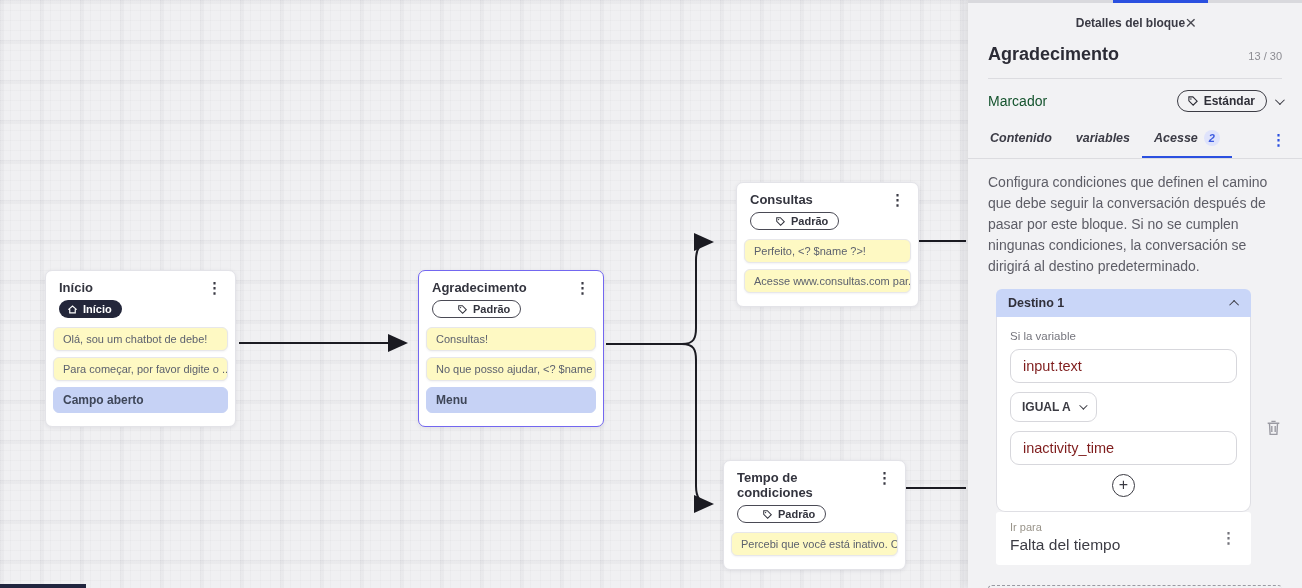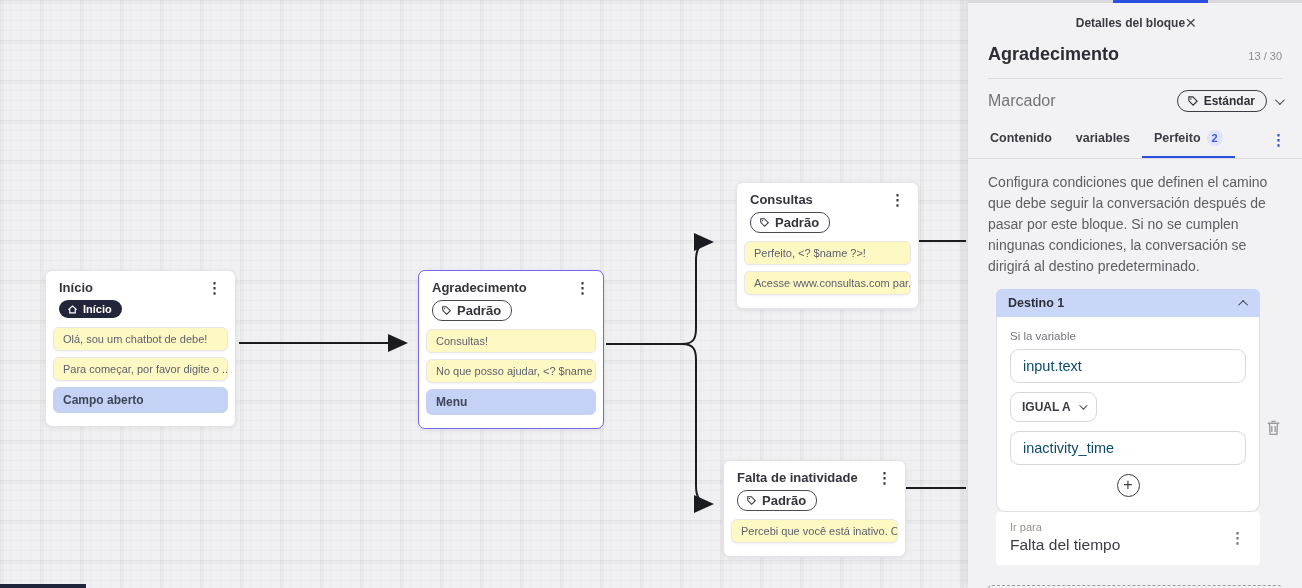--- a/index.html
+++ b/index.html
@@ -22,69 +22,69 @@
   .node.selected { border:1.5px solid #7367f0; }
   .node-header { display:flex; justify-content:space-between; align-items:flex-start;
     padding:9px 10px 5px 13px; }
   .node-title { font-size:13px; font-weight:700; color:#33343e; }
   .dots { font-size:15px; font-weight:700; color:#3b3b45; line-height:1;
     letter-spacing:0; cursor:pointer; padding:0 3px; }
   .badge-row { padding:0 13px 8px; }
   .badge-dark { display:inline-flex; align-items:center; gap:5px; background:#23263a;
     color:#fff; border-radius:10px; padding:3px 10px 3px 8px; font-size:11px; font-weight:700; }
   .badge-outline { display:inline-flex; align-items:center; gap:5px; background:#fff;
-    border:1px solid #4a4a55; color:#33343e; border-radius:10px; padding:2px 10px 2px 8px;
-    font-size:13px; font-weight:700; }
+    border:1px solid #4a4a55; color:#33343e; border-radius:10px; padding:2px 10px 2px 24px;
+    font-size:11px; font-weight:700; }
   .msg-row { margin:0 7px 6px; background:#fef9c3; border:1px solid #e7e7ea; border-radius:6px;
     padding:5px 9px; font-size:11px; color:#5c616e; white-space:nowrap; overflow:hidden;
     box-shadow:0 1px 2px rgba(25,25,50,.05); }
   .hl-row { margin:0 7px 6px; background:#c6d2f5; border:1px solid #c6d2f5; border-radius:6px;
     padding:5px 9px; font-size:12px; font-weight:700; color:#3e4658; white-space:nowrap; overflow:hidden; }
 
   
   .panel { position:absolute; left:968px; top:0; width:334px; height:588px;
     background:#f2f2f4; box-shadow:-3px 0 8px rgba(20,20,40,.10); }
   .top-strip { position:relative; height:3px; background:#d9d9dd; }
   .top-strip .blue-seg { position:absolute; left:145px; top:0; width:95px; height:3px; background:#2b50e0; }
   .panel-header { display:flex; justify-content:center; align-items:center; padding:10px 16px 6px 18px; }
   .panel-header-title { font-size:12px; font-weight:600; color:#3a3a44; }
   .close-x { font-size:19px; color:#4a4a52; line-height:1; cursor:pointer; }
   .title-row { display:flex; align-items:baseline; justify-content:space-between;
     margin:6px 20px 0; padding-bottom:13px; border-bottom:1px solid #dcdce0; }
   .title-input { border:none; outline:none; background:transparent; font-family:inherit;
     font-size:18px; font-weight:600; color:#2c2c36; width:210px; }
   .char-count { font-size:11px; color:#8c8c92;text-align:center; }
   .marcador-row { display:flex; justify-content:space-between; align-items:center; padding:11px 20px 9px; }
-  .marcador-label { font-size:16px; color:#737373; }
+  .marcador-label { font-size:14px; color:#14532d; }
   .marcador-right { display:flex; align-items:center; gap:8px; cursor:pointer; }
   .pill { display:inline-flex; align-items:center; gap:5px; border:1px solid #3c3c44;
     border-radius:13px; padding:3px 11px 3px 9px; font-size:12px; font-weight:600; color:#2f2f38; background:transparent; }
   .chev { display:inline-block; width:7px; height:7px; border-right:1.8px solid #3c3c44;
     border-bottom:1.8px solid #3c3c44; }
   .chev.down { transform:rotate(45deg) translateY(-2px); }
   .chev.up { transform:rotate(-135deg) translateY(-2px); }
   .tabs { display:flex; align-items:stretch; padding:0 10px; border-bottom:1px solid #dcdce0; }
   .tab { padding:9px 12px 10px; font-size:12.5px; font-weight:700; color:#3b3b45;
-    cursor:pointer; display:flex; align-items:center; gap:6px; border-bottom:2px solid transparent; }
+    cursor:pointer; display:flex; align-items:center; gap:6px; border-bottom:2px solid transparent;font-style:italic; }
   .tab.active { border-bottom:2px solid #2b50e0; }
   .tab-badge { width:16px; height:16px; border-radius:50%; background:#dfe3fb; color:#3d5be0;
     font-size:11px; font-weight:700; display:inline-flex; align-items:center; justify-content:center; }
   .tabs-menu { margin-left:auto; align-self:center; color:#2b50e0; font-size:15px;
     font-weight:700; padding:0 6px; cursor:pointer; }
   .description { padding:13px 20px 8px; font-size:14px; color:#5d5d66; line-height:1.5; }
-  .dest-section { display:flex; gap:5px; margin:4px 20px 0;padding-left:8px; }
+  .dest-section { display:flex; gap:14px; margin:4px 20px 0;padding-left:8px; }
   .dest-col { width:266px; }
   .dest-header { background:#c9d6f8; border-radius:6px 6px 0 0; padding:7px 12px;
     display:flex; justify-content:space-between; align-items:center; cursor:pointer; }
   .dest-header-label { font-size:12.5px; font-weight:700; color:#2f2f3a; }
   .dest-card { background:#fff; border:1px solid #dfdfe4; border-top:none;
     border-radius:0 0 9px 9px; padding:11px 13px 4px; }
   .field-label { font-size:11.5px; color:#75757d; margin:2px 0 7px; }
   .text-input { display:block; width:100%; border:1px solid #d7d7dc; border-radius:9px;
-    padding:8px 12px; font-family:inherit; font-size:14.5px; color:#0c4a6e; background:#fff; outline:none; }
+    padding:8px 12px; font-family:inherit; font-size:14.5px; color:#7f1d1d; background:#fff; outline:none; }
   .operator-box { display:inline-flex; align-items:center; gap:8px; border:1px solid #d7d7dc;
     border-radius:9px; padding:7px 11px; font-size:12px; font-weight:700; color:#3a3a42;
     margin:9px 0; background:#fff; cursor:pointer; }
   .operator-box .chev { width:6px; height:6px; }
   .plus-row { display:flex; justify-content:center; padding:9px 0 10px; }
   .plus-btn { width:23px; height:23px; border:1.6px solid #3a3a42; border-radius:50%;
     background:transparent; color:#3a3a42; font-size:16px; line-height:1; display:flex;
     align-items:center; justify-content:center; cursor:pointer; padding-bottom:2px; }
   .goto-card { background:#fff; border-radius:3px; padding:9px 10px 11px 14px;
     display:flex; justify-content:space-between; align-items:center; }
@@ -169,21 +169,21 @@
           </svg>
         <span>Padrão</span>
       </span>
     </div>
     <div class="msg-row">Perfeito, &lt;? $name ?&gt;!</div>
     <div class="msg-row">Acesse www.consultas.com par...</div>
   </div>
 
   <div class="node" style="left:723px; top:460px; width:183px;">
     <div class="node-header">
-      <span class="node-title">Falta de inatividade</span>
+      <span class="node-title">Tempo de condiciones</span>
       <span class="dots">⋮</span>
     </div>
     <div class="badge-row">
       <span class="badge-outline">
         <svg width="11" height="11" viewBox="0 0 16 16">
             <path d="M2.5 2.5 h5.3 l5.7 5.7 -5.3 5.3 -5.7-5.7 z" stroke="#33343e" stroke-width="1.5" fill="none"></path>
             <circle cx="5.2" cy="5.2" r="1" fill="#33343e"></circle>
           </svg>
         <span>Padrão</span>
       </span>
@@ -224,21 +224,21 @@
   </div>
 
   <div class="tabs">
     <div class="tab">
       <span>Contenido</span>
     </div>
     <div class="tab">
       <span>variables</span>
     </div>
     <div class="tab active">
-      <span>Perfeito</span>
+      <span>Acesse</span>
       <span class="tab-badge">2</span>
     </div>
     <span class="tabs-menu">⋮</span>
   </div>
 
   <p class="description">Configura condiciones que definen el camino que debe seguir la conversación después de pasar por este bloque. Si no se cumplen ningunas condiciones, la conversación se dirigirá al destino predeterminado.</p>
 
   <div class="dest-section">
     <div class="dest-col">
       <div class="dest-header">

